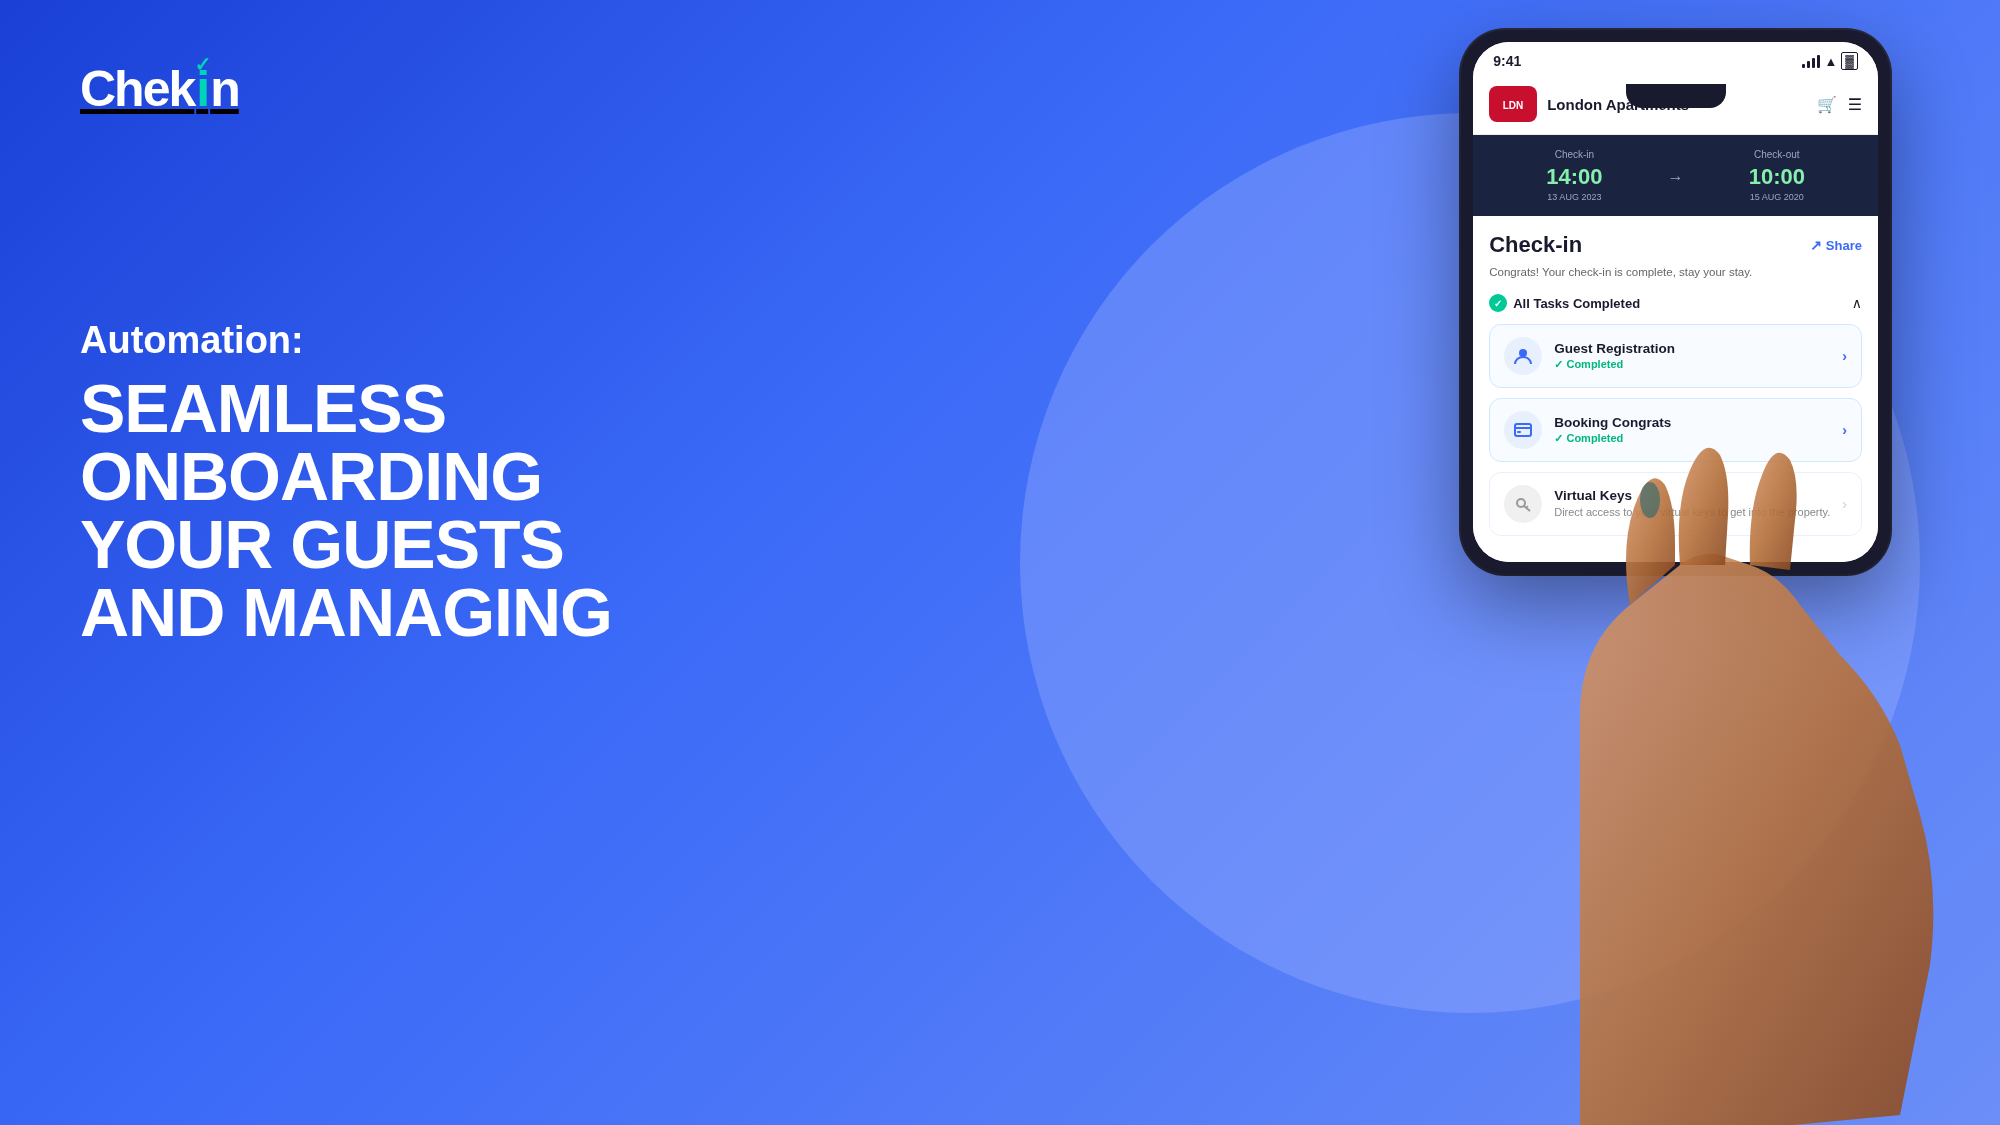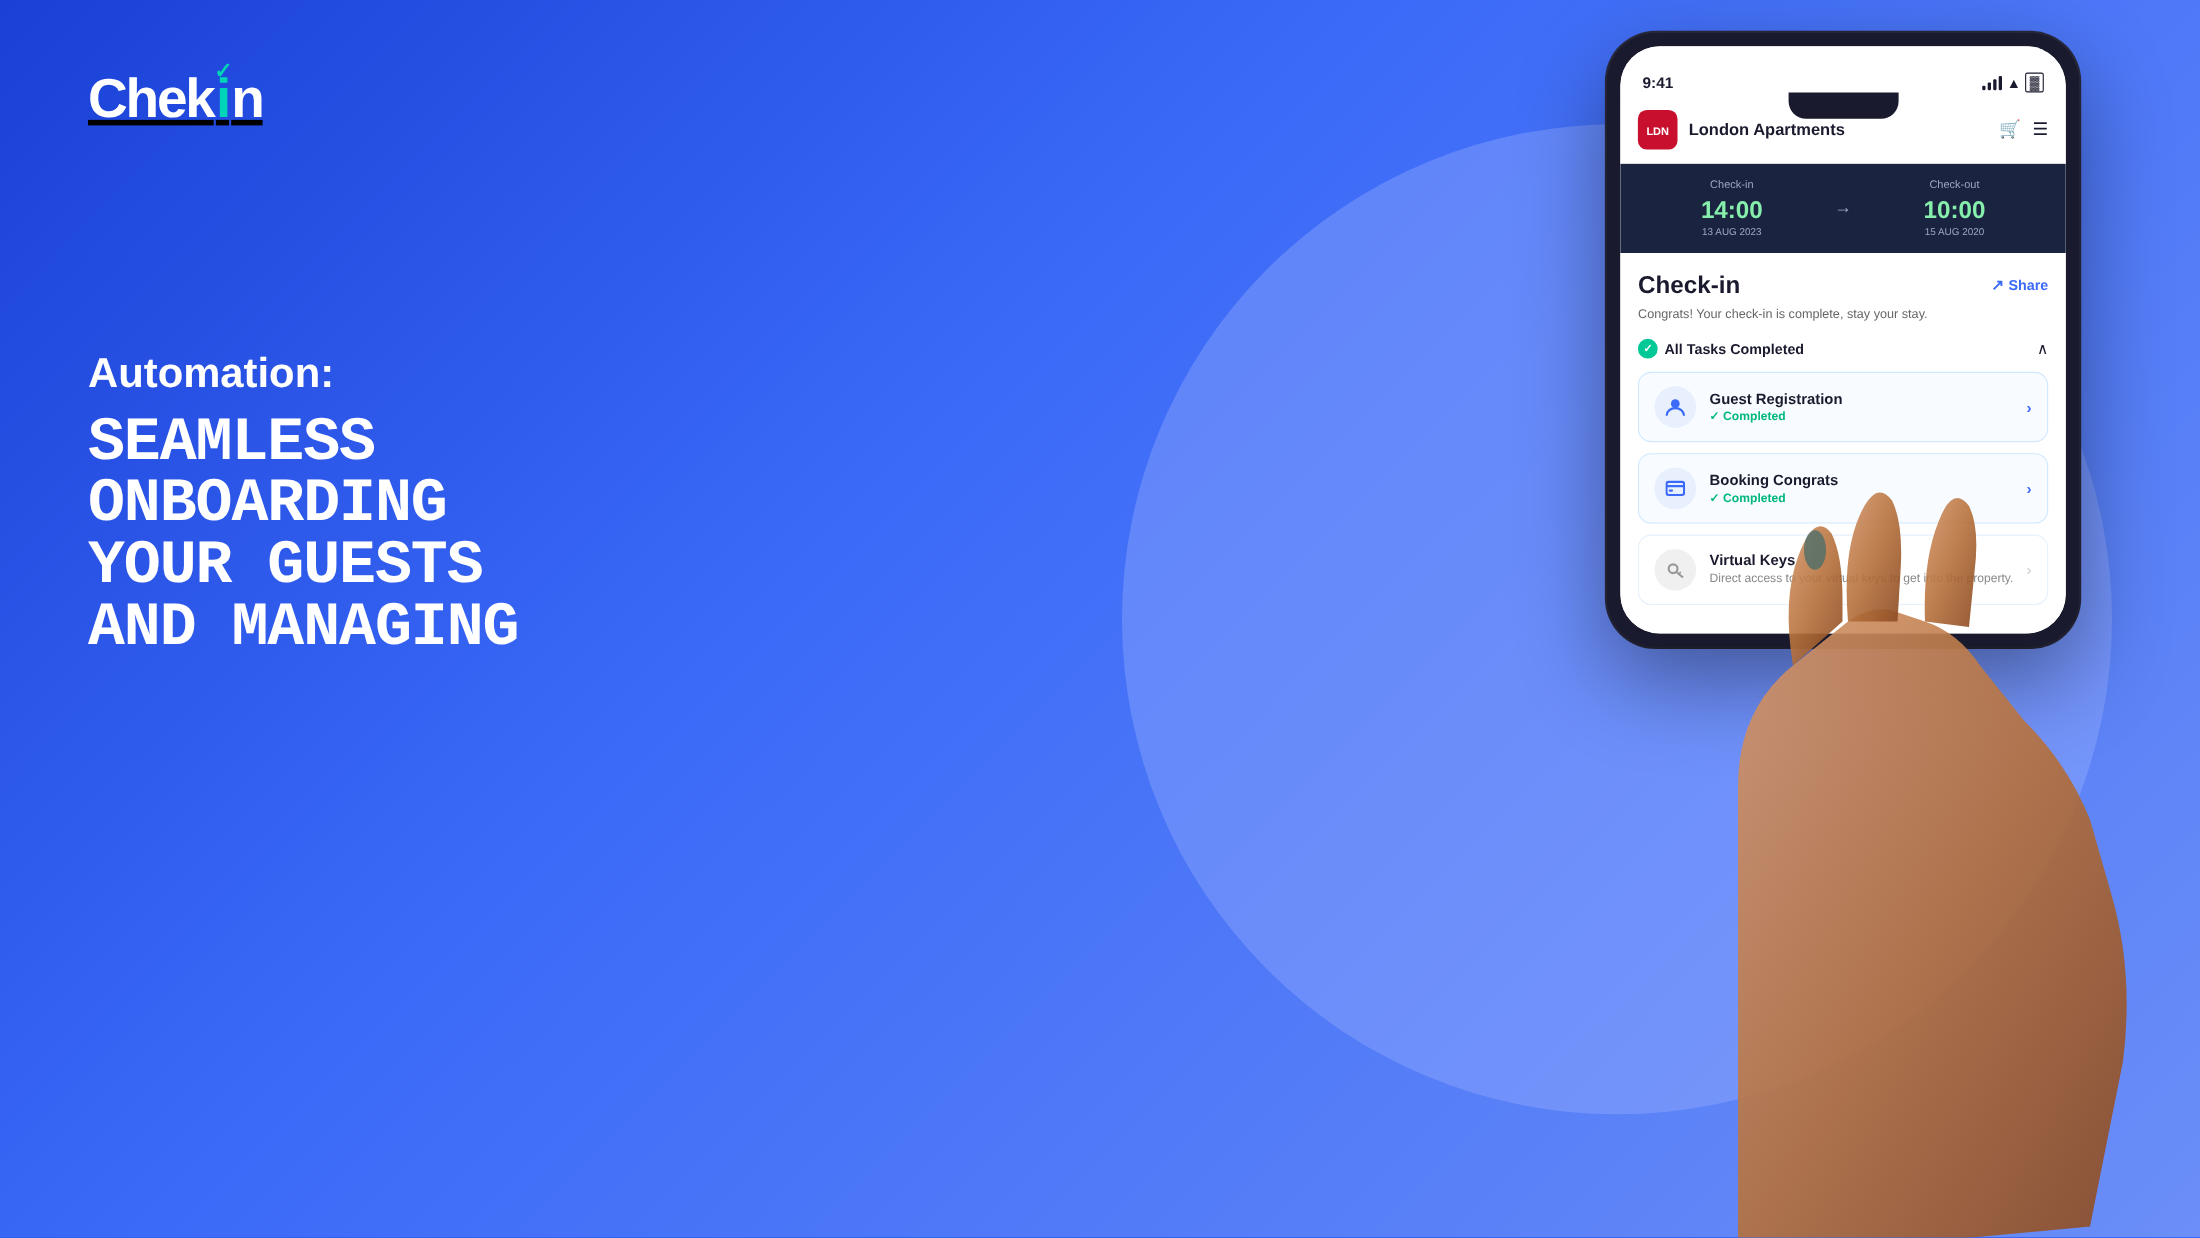--- a/index.html
+++ b/index.html
@@ -51,26 +51,25 @@
     }
 
     .headline-sub {
       font-size: 38px;
       font-weight: 600;
       margin-bottom: 10px;
       line-height: 1.2;
     }
 
     .headline-main {
-      font-size: 56px;
+      font-size: 68px;
       font-weight: 900;
       line-height: 1.0;
       text-transform: uppercase;
       letter-spacing: -1px;
-      font-family: Liberation Mono, monospace;
     }
 
     .phone {
       background: #1a1a2e;
       border-radius: 44px;
       padding: 12px;
       box-shadow: 0 30px 80px rgba(0,0,0,0.4), 0 0 0 2px #2a2a3e;
       position: relative;
     }
 
@@ -80,21 +79,21 @@
       overflow: hidden;
       position: relative;
     }
 
     
     .status-bar {
       background: #ffffff;
       display: flex;
       justify-content: space-between;
       align-items: center;
-      padding: 24px 20px 4px;
+      padding: 10px 20px 4px;
       font-size: 13px;
       font-weight: 600;
       color: #1a1a2e;
     }
 
     .status-time { font-weight: 700; font-size: 14px; }
 
     .status-icons {
       display: flex;
       gap: 4px;
@@ -130,21 +129,21 @@
     .app-header {
       background: #ffffff;
       display: flex;
       align-items: center;
       padding: 12px 16px;
       gap: 10px;
       border-bottom: 1px solid #eee;
     }
 
     .app-logo-circle {
-      width: 36px;
+      width: 48px;
       height: 36px;
       border-radius: 8px;
       background: #c8102e;
       display: flex;
       align-items: center;
       justify-content: center;
       color: white;
       font-size: 10px;
       font-weight: 700;
       overflow: hidden;

